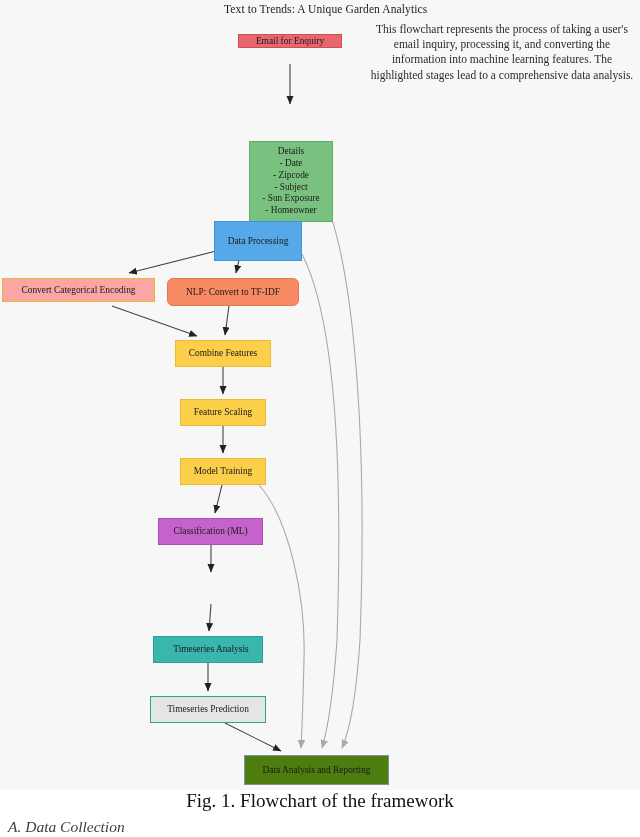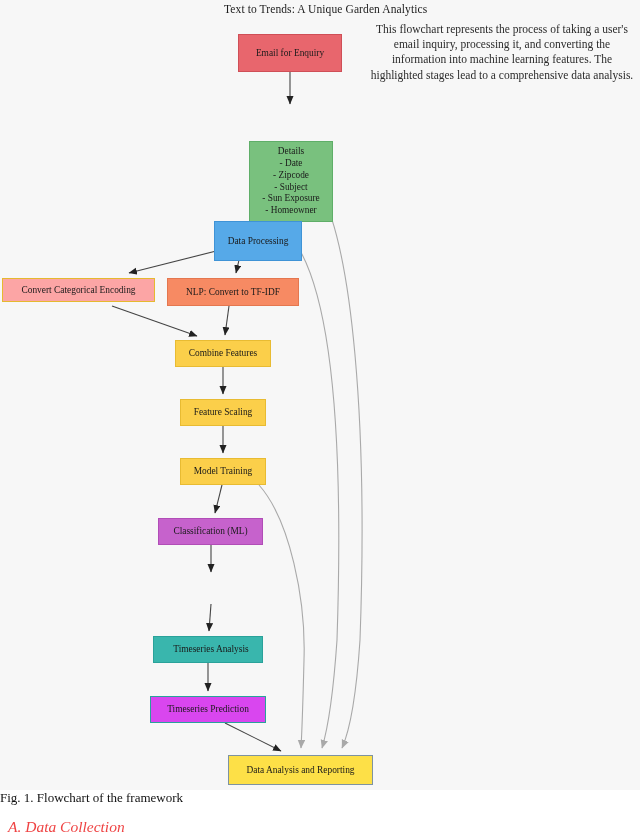--- a/index.html
+++ b/index.html
@@ -63,31 +63,32 @@
     justify-content: center;
     font-size: 9.3px;
     margin-top: 32px;
   }
   .node .ln { display: block; white-space: nowrap; }
   .caption {
     position: absolute;
     left: 0;
     top: 790px;
     width: 640px;
-    font-size: 13px;
+    text-align: center;
+    font-size: 19px;
     color: #111;
     font-family: "Liberation Serif", serif;
   }
   .section-heading {
     position: absolute;
     left: 8px;
     top: 818px;
     font-size: 15.5px;
     font-style: italic;
-    color: #ef4444;
+    color: #404040;
     font-family: "Liberation Serif", serif;
     white-space: nowrap;
   }
 </style>
 </head>
 <body>
 
 <div id="figure-area">
 
   <svg id="flow-svg" viewBox="0 0 640 790" xmlns="http://www.w3.org/2000/svg">
@@ -120,42 +121,42 @@
       <path d="M320,190 C352,250 368,420 360,640 C356,700 350,730 342,748"></path>
       <path d="M298,247 C330,300 344,430 337,640 C333,698 328,728 322,748"></path>
       <path d="M259,485 C290,520 306,600 304,660 C303,700 302,730 301,748"></path>
     </g>
   </svg>
 
   <div class="chart-title">Text to Trends: A Unique Garden Analytics</div>
 
   <div class="desc-block">This flowchart represents the process of taking a user's email inquiry, processing it, and converting the information into machine learning features. The highlighted stages lead to a comprehensive data analysis.</div>
 
-  <div class="node" style="left:238px;top:34px;width:104px;height:38px;background:#e8666d;border-color:#cf4f57;">
+  <div class="node" style="left:238px;top:34px;width:104px;height:14px;background:#e8666d;border-color:#cf4f57;">
     <span>Email for Enquiry</span>
   </div>
 
   <div class="node multiline" style="left:249px;top:109px;width:84px;height:81px;background:#79c17e;border-color:#5fae68;">
     <span class="ln">Details</span>
     <span class="ln">- Date</span>
     <span class="ln">- Zipcode</span>
     <span class="ln">- Subject</span>
     <span class="ln">- Sun Exposure</span>
     <span class="ln">- Homeowner</span>
   </div>
 
   <div class="node" style="left:214px;top:221px;width:88px;height:40px;background:#56a9e8;border-color:#3f93d6;">
     <span>Data Processing</span>
   </div>
 
   <div class="node" style="left:2px;top:278px;width:153px;height:24px;background:#fca5a5;border-color:#e5b92f;justify-content:center;">
     <span>Convert Categorical Encoding</span>
   </div>
 
-  <div class="node" style="left:167px;top:278px;width:132px;height:28px;background:#f78a63;border-color:#e4774f;">
+  <div class="node" style="left:167px;top:278px;width:132px;height:28px;background:#f78a63;border-color:#e4774f;border-radius:6px;">
     <span>NLP: Convert to TF-IDF</span>
   </div>
 
   <div class="node" style="left:175px;top:340px;width:96px;height:27px;background:#fbcf4a;border-color:#e8bb32;">
     <span>Combine Features</span>
   </div>
 
   <div class="node" style="left:180px;top:399px;width:86px;height:27px;background:#fbcf4a;border-color:#e8bb32;">
     <span>Feature Scaling</span>
   </div>
@@ -166,25 +167,25 @@
 
   <div class="node" style="left:180px;top:458px;width:86px;height:27px;background:#fbcf4a;border-color:#e8bb32;">
     <span>Model Training</span>
   </div>
 
 
   <div class="node" style="left:153px;top:636px;width:110px;height:27px;background:#39b6ad;border-color:#2aa29a;padding-left:8px;">
     <span>Timeseries Analysis</span>
   </div>
 
-  <div class="node" style="left:150px;top:696px;width:116px;height:27px;background:#d946ef;border-color:#2aa29a;">
+  <div class="node" style="left:150px;top:696px;width:116px;height:27px;background:#e5e5e5;border-color:#2aa29a;">
     <span>Timeseries Prediction</span>
   </div>
 
-  <div class="node" style="left:228px;top:755px;width:145px;height:30px;background:#fde047;border-color:#7e93a1;">
+  <div class="node" style="left:244px;top:755px;width:145px;height:30px;background:#4d7c0f;border-color:#7e93a1;">
     <span>Data Analysis and Reporting</span>
   </div>
 
 </div>
 
 <div class="caption">Fig. 1. Flowchart of the framework</div>
 
 <div class="section-heading">A. Data Collection</div>
 
 </body></html>

